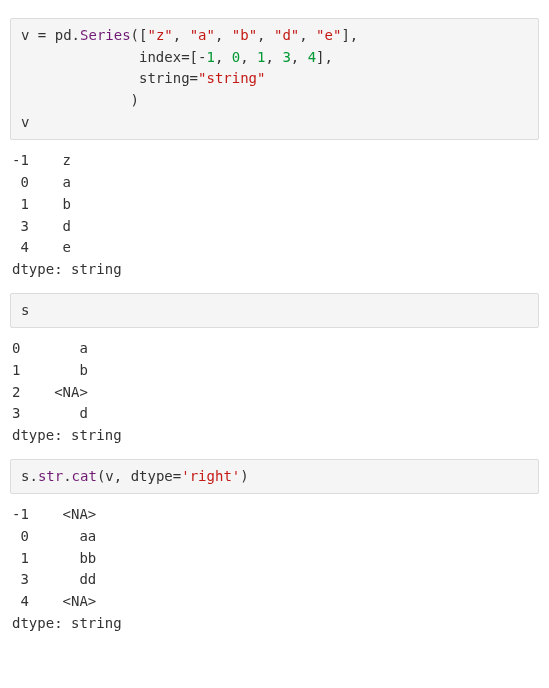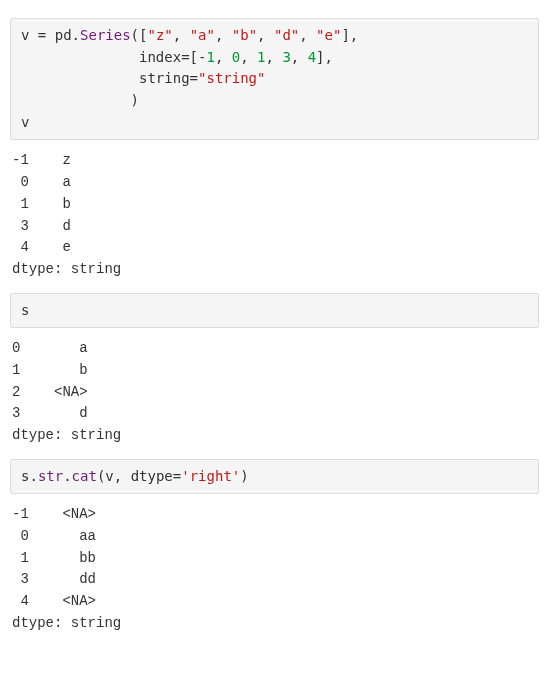--- a/index.html
+++ b/index.html
@@ -27,21 +27,20 @@
   .output pre {
     margin: 0;
     font-family: inherit;
     font-size: inherit;
     line-height: inherit;
     white-space: pre;
   }
   .output {
     padding: 2px 2px 2px 2px;
     color: #333;
-    font-family: Liberation Mono, monospace;
   }
   .k-name  { color: #333; }
   .k-op    { color: #333; }
   .k-func  { color: #701a75; }
   .k-str   { color: #c41a16; }
   .k-num   { color: #009933; }
   .k-punct { color: #333; }
 </style>
 </head>
 <body>

